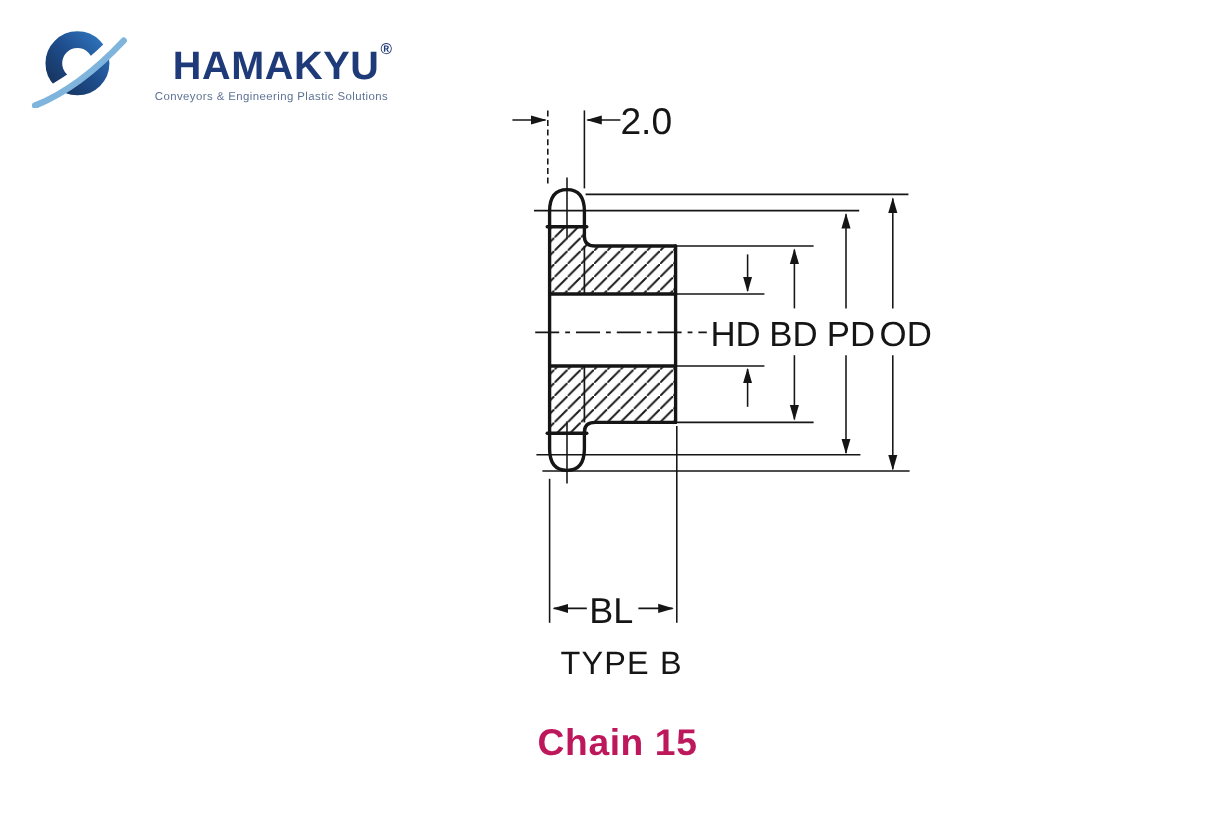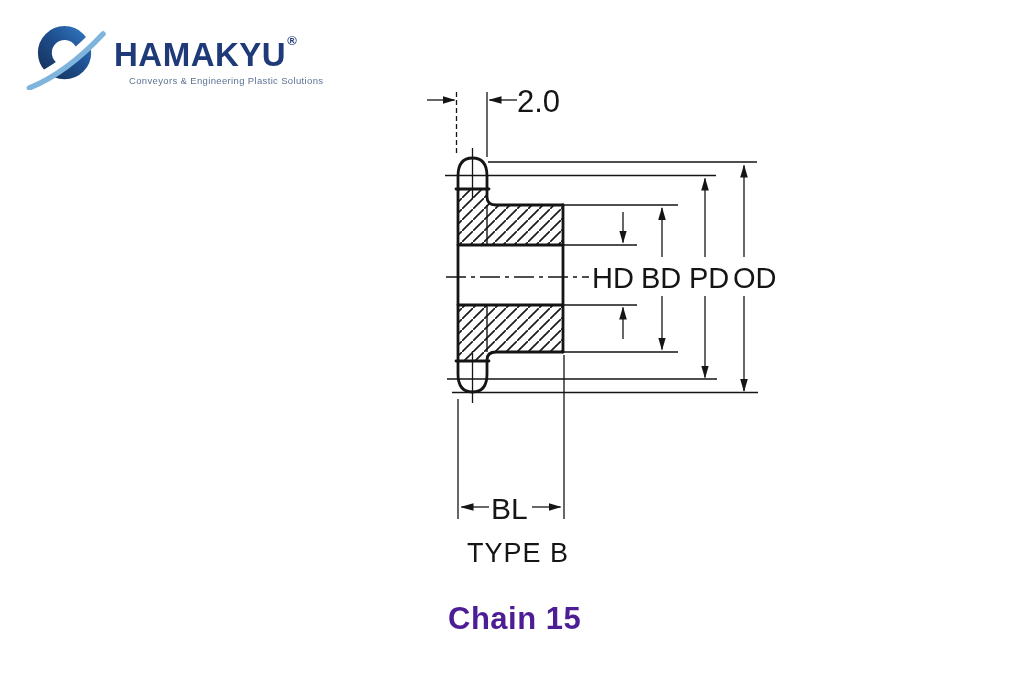--- a/index.html
+++ b/index.html
@@ -5,34 +5,34 @@
   html,body{margin:0;padding:0;}
   body{
     width:1024px;height:684px;position:relative;background:#ffffff;overflow:hidden;
     font-family:"Liberation Sans", sans-serif;
   }
   .logo{position:absolute;left:26px;top:22px;display:flex;align-items:flex-start;}
   .logo-icon{width:82px;height:68px;}
   .logo-textblock{margin-left:6px;padding-top:16px;}
   .logo-wordline{display:flex;align-items:flex-start;line-height:1;}
   .logo-brand{
-    font-size:33px;font-weight:bold;color:#1e3a78;letter-spacing:0.5px;line-height:1;
+    font-size:33px;font-weight:bold;color:#1e3a78;letter-spacing:0.5px;line-height:1;margin-left:30px;
   }
   .logo-reg{font-size:13px;font-weight:bold;color:#1e3a78;margin-left:1px;margin-top:-4px;}
   .logo-tagline{
     font-size:9.5px;color:#5c7293;letter-spacing:0.35px;margin-top:4px;white-space:nowrap;margin-left:15px;
   }
   .drawing{position:absolute;left:0;top:0;}
   .dim-text{
     font-family:"Liberation Sans", sans-serif;
     fill:#151515;
   }
   .caption{
     position:absolute;left:448px;top:601px;
-    font-size:31px;font-weight:bold;color:#4c1d95;letter-spacing:0.5px;white-space:nowrap;
+    font-size:31px;font-weight:bold;color:#be185d;letter-spacing:0.5px;white-space:nowrap;
   }
 </style>
 </head>
 <body>
 
 <div class="logo">
   <svg class="logo-icon" viewBox="0 0 100 82" aria-hidden="true">
     <defs>
       <linearGradient id="lg" x1="0" y1="1" x2="1" y2="0">
         <stop offset="0" stop-color="#16345f"></stop>

